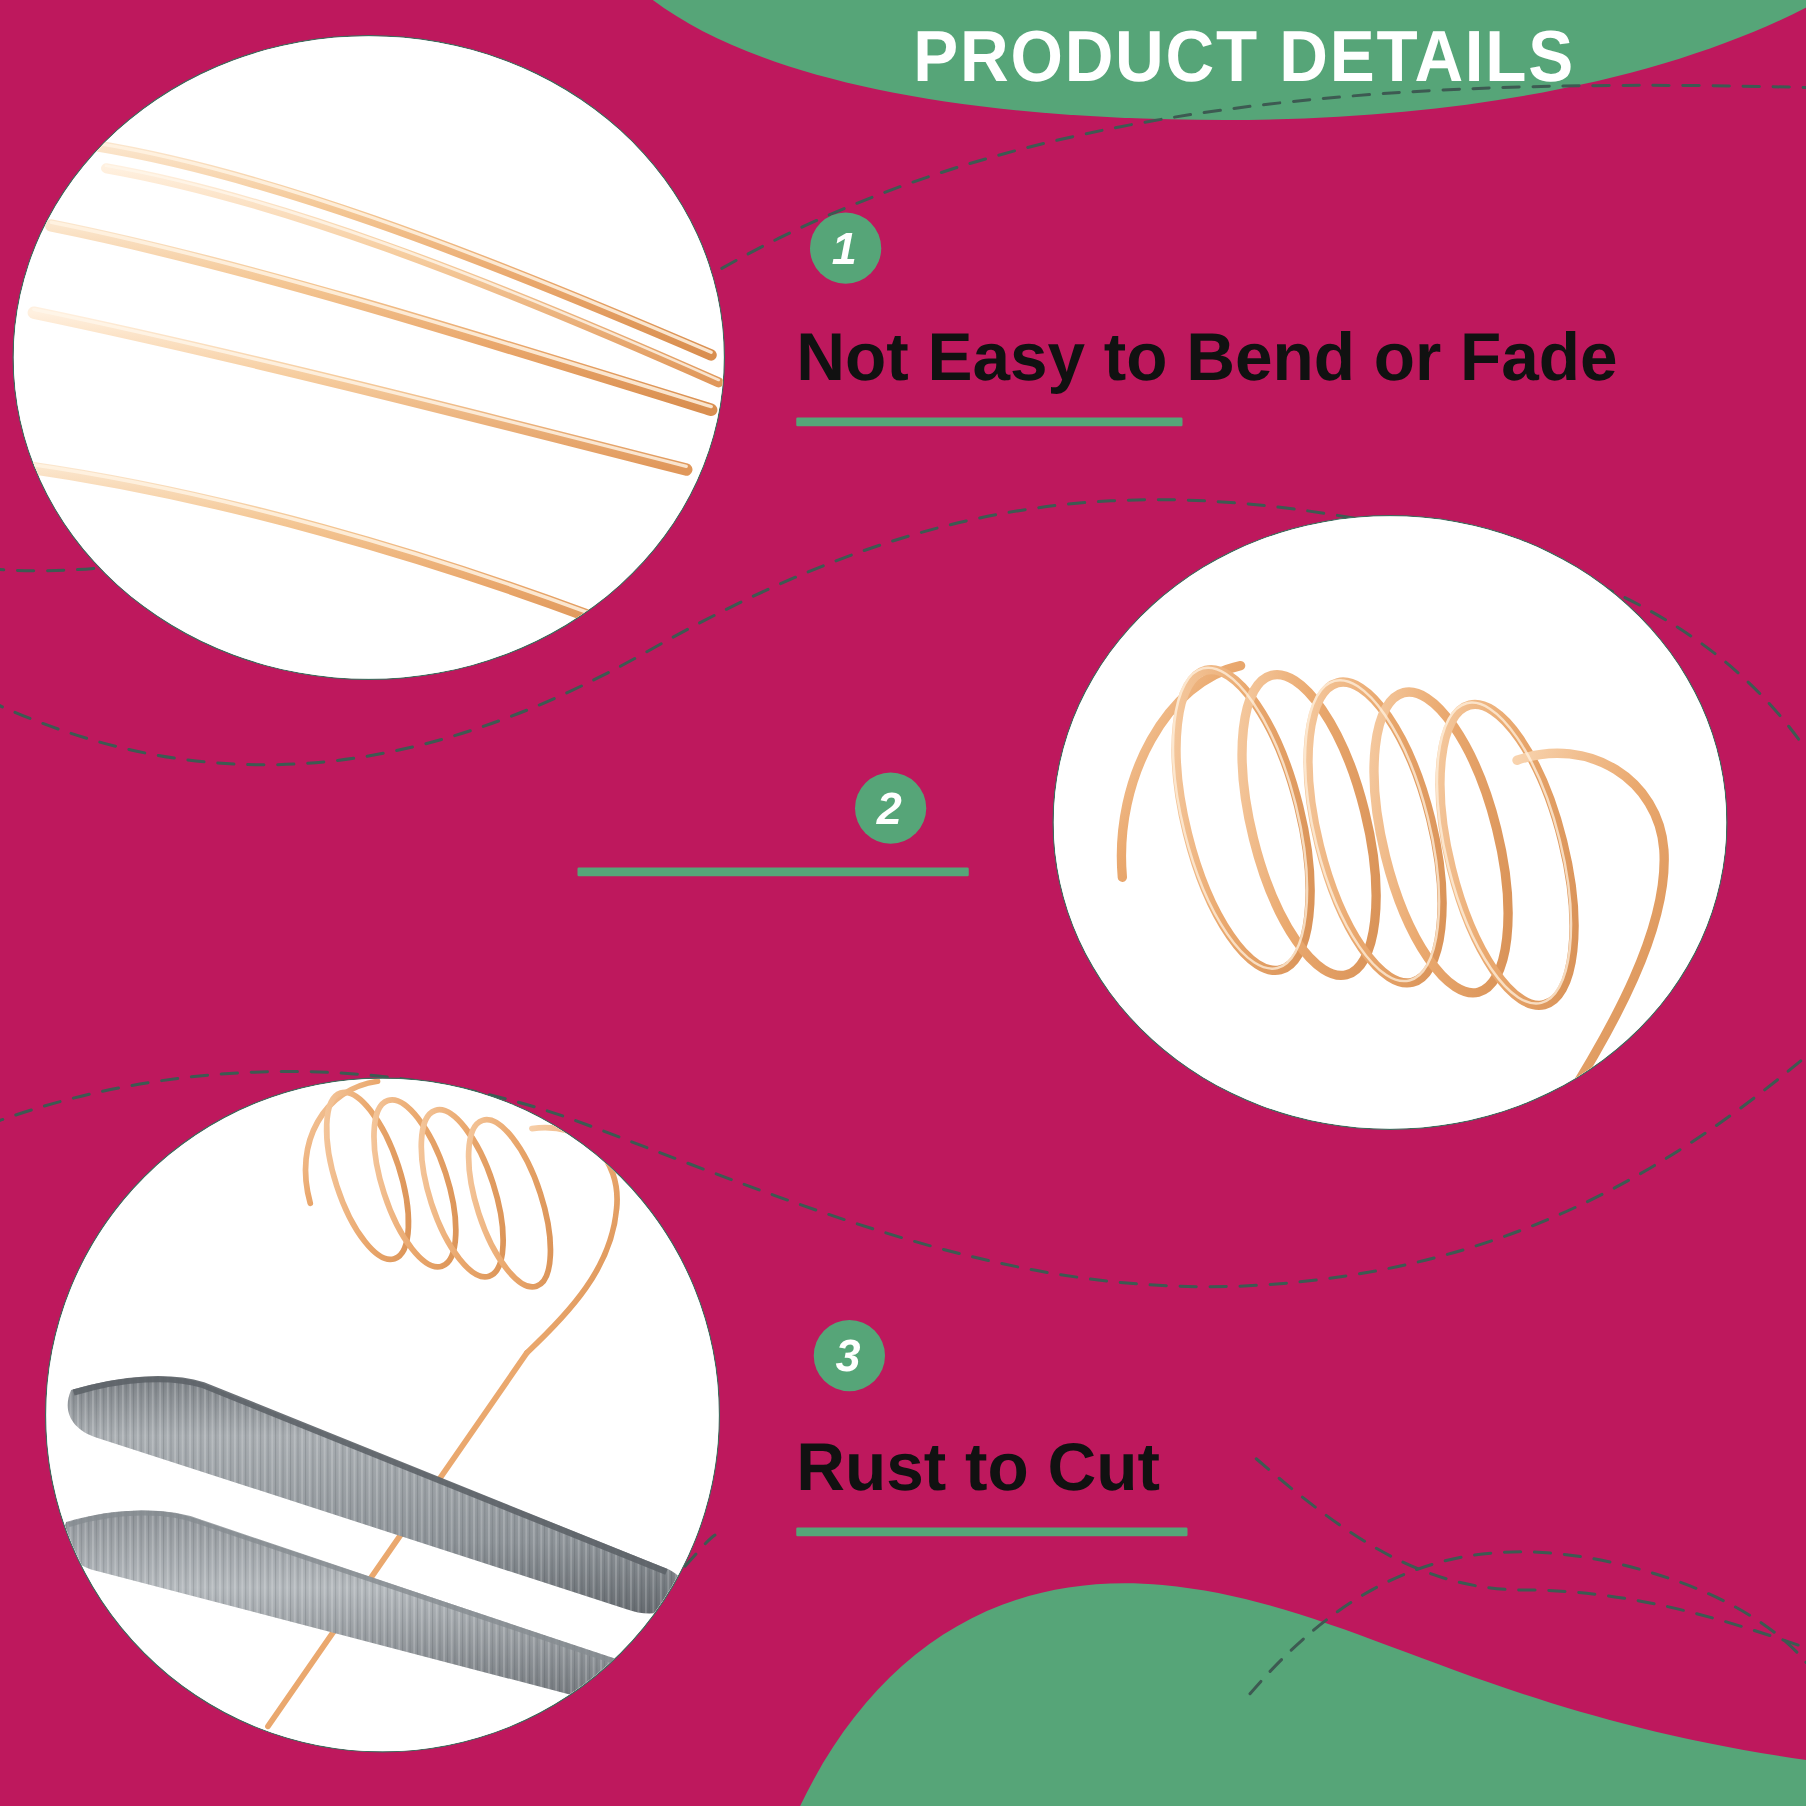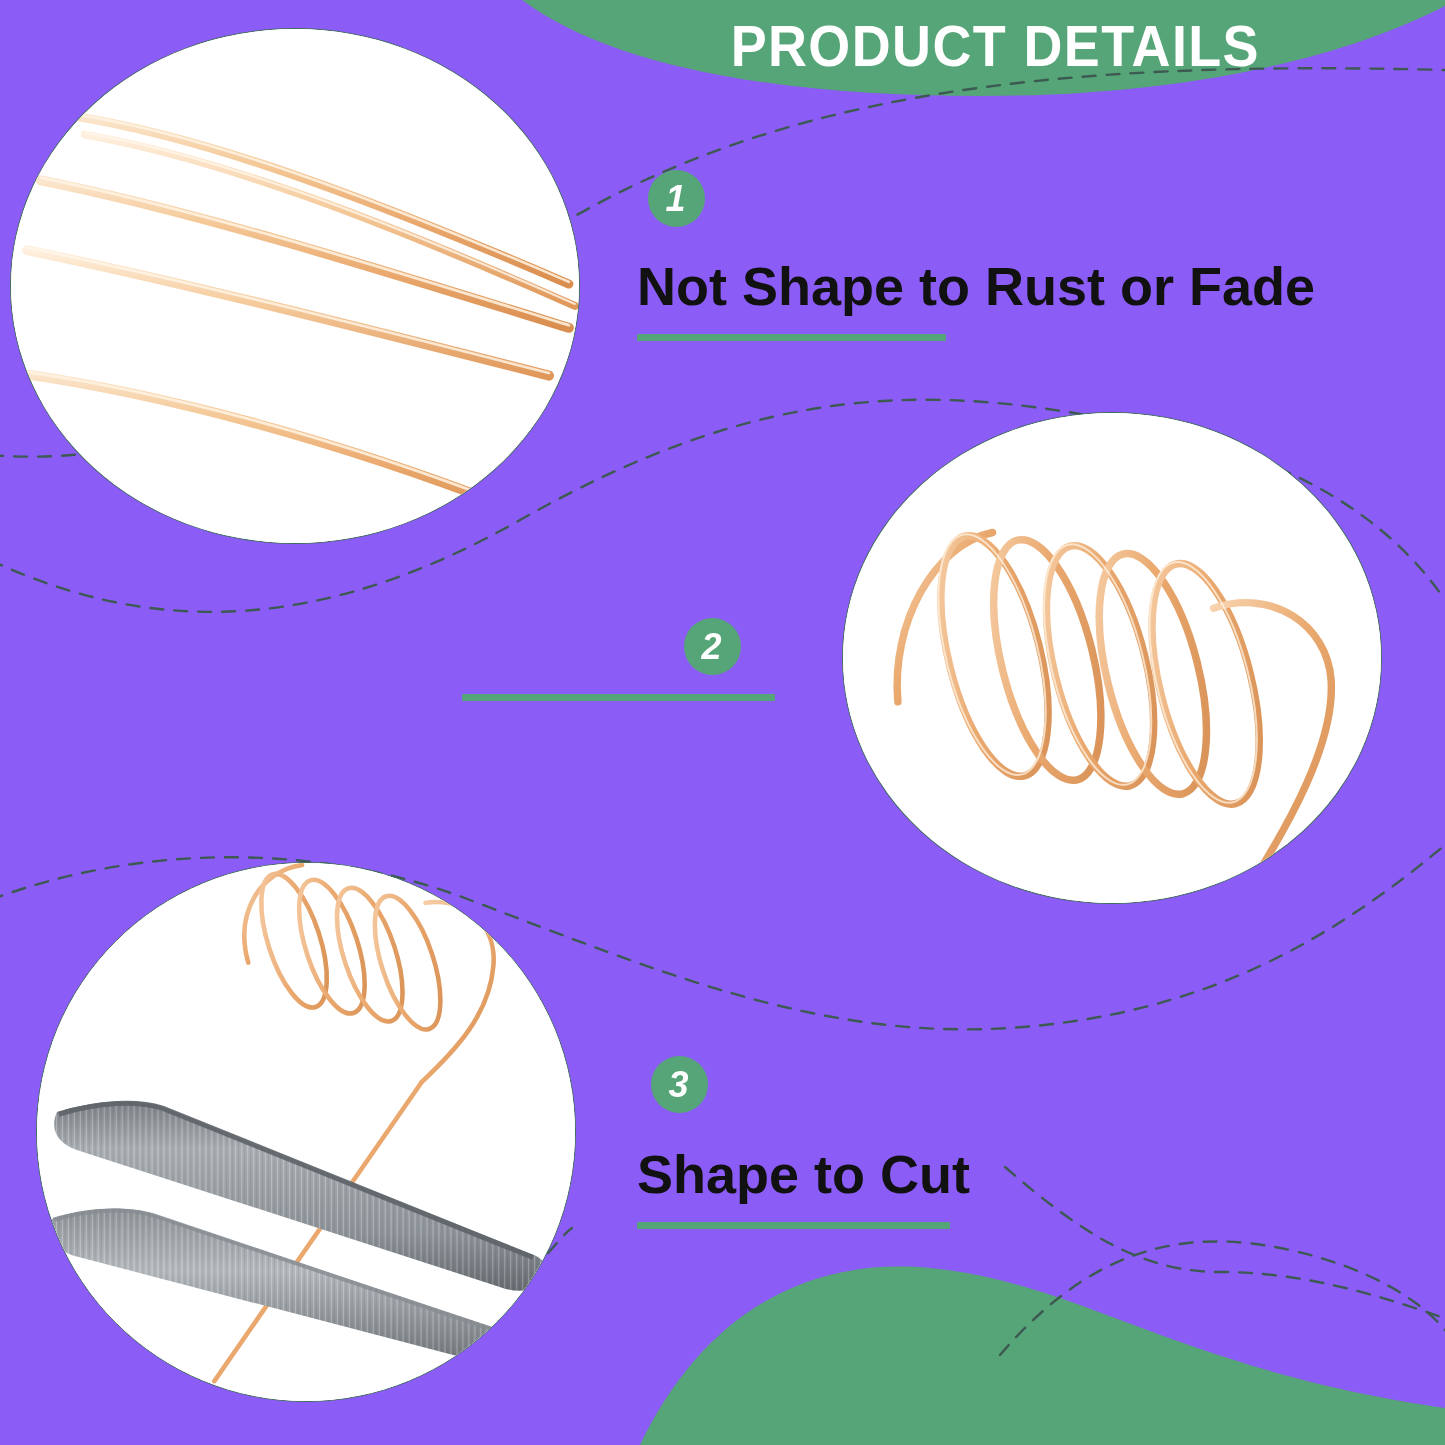--- a/index.html
+++ b/index.html
@@ -1,19 +1,19 @@
 <!DOCTYPE html>
 <html><head>
 <meta charset="utf-8">
 <style>
   html,body{margin:0;padding:0;background:#ffffff;}
   body{width:1445px;height:1445px;position:relative;overflow:hidden;
        font-family:"Liberation Sans","DejaVu Sans",sans-serif;}
 
-  #stage{position:absolute;inset:0;width:1445px;height:1445px;background:#8b5cf6;}
+  #stage{position:absolute;inset:0;width:1445px;height:1445px;background:#be185d;}
 
   
   .layer{position:absolute;left:0;top:0;width:1445px;height:1445px;}
   .deco{pointer-events:none;}
 
   
   .header-title{
     position:absolute; left:620px; top:8px; width:640px; height:74px;
     display:flex; align-items:center; justify-content:flex-end;
     color:#ffffff; font-size:58px; font-weight:bold; letter-spacing:1.5px;
@@ -217,28 +217,28 @@
                  C 468,504 450,504 434,498 L 36,394 C 18,388 8,374 16,356 Z" fill="url(#steelBot)"></path>
         <path d="M 16,356 C 56,344 96,344 122,354 L 470,470 C 484,476 488,488 478,496
                  C 468,504 450,504 434,498 L 36,394 C 18,388 8,374 16,356 Z" fill="url(#brush)"></path>
         <path d="M 18,358 C 58,346 98,346 124,356 L 468,472" fill="none" stroke="#868c91" stroke-width="4" opacity=".8"></path>
       </g>
     </svg>
   </div>
 
   <div class="feature" id="feature-1">
     <div class="badge">1</div>
-    <div class="ftitle">Not Shape to Rust or Fade</div>
+    <div class="ftitle">Not Easy to Bend or Fade</div>
     <div class="frule"></div>
   </div>
 
   <div class="feature" id="feature-2">
     <div class="badge">2</div>
     <div class="frule"></div>
   </div>
 
   <div class="feature" id="feature-3">
     <div class="badge">3</div>
-    <div class="ftitle">Shape to Cut</div>
+    <div class="ftitle">Rust to Cut</div>
     <div class="frule"></div>
   </div>
 
 </div>
 
 </body></html>

